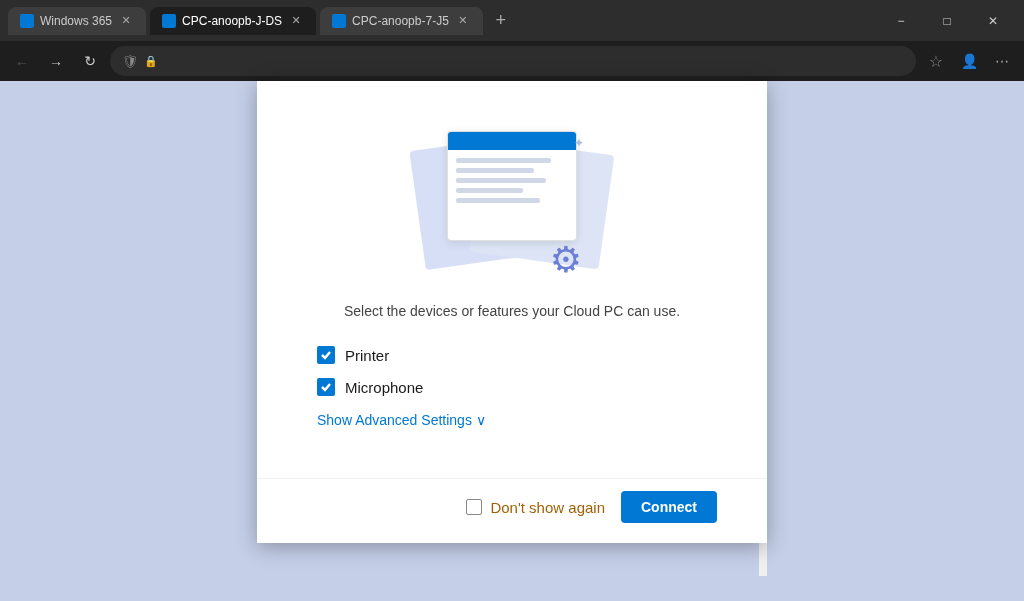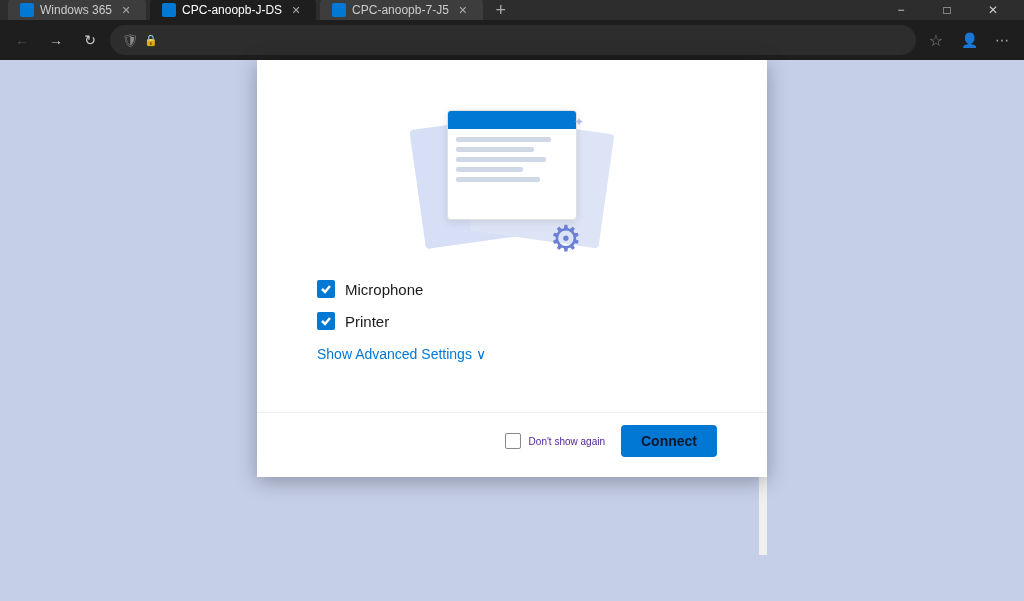--- a/index.html
+++ b/index.html
@@ -17,21 +17,21 @@
       width: 100%;
       background: #202020;
       display: flex;
       flex-direction: column;
     }
 
     .tab-bar {
       display: flex;
       align-items: center;
       background: #2d2d2d;
-      height: 20px;
+      height: 41px;
       padding: 0 8px;
       gap: 4px;
     }
 
     .tab {
       display: flex;
       align-items: center;
       height: 28px;
       padding: 0 12px;
       border-radius: 8px 8px 0 0;
@@ -417,27 +417,27 @@
     .dont-show-checkbox {
       width: 16px;
       height: 16px;
       border: 1.5px solid #888;
       border-radius: 2px;
       background: #fff;
       flex-shrink: 0;
     }
 
     .dont-show-text {
-      font-size: 10px;
-      color: #4c1d95;
+      font-size: 15px;
+      color: #a16207;
     }
 
     .connect-btn {
       background: #0078d4;
-      color: #0f172a;
+      color: #ffffff;
       border: none;
       border-radius: 4px;
       padding: 8px 20px;
       font-size: 14px;
       font-weight: 600;
       cursor: pointer;
       min-width: 80px;
     }
 
     
@@ -535,41 +535,42 @@
             <div class="ill-line"></div>
             <div class="ill-line"></div>
             <div class="ill-line"></div>
           </div>
         </div>
         <div class="ill-sparkle">✦</div>
         <div class="ill-gear">⚙</div>
       </div>
 
 
+      <p class="modal-subtitle">Select the devices or features your Cloud PC can use.</p>
 
       <div class="checkboxes">
+
+        <div class="checkbox-item">
+          <div class="checkbox-box">
+            <svg viewBox="0 0 12 12">
+              <polyline points="2,6 5,9 10,3"></polyline>
+            </svg>
+          </div>
+          <span class="checkbox-label">Printer</span>
+        </div>
 
         <div class="checkbox-item">
           <div class="checkbox-box">
             <svg viewBox="0 0 12 12">
               <polyline points="2,6 5,9 10,3"></polyline>
             </svg>
           </div>
           <span class="checkbox-label">Microphone</span>
         </div>
 
-        <div class="checkbox-item">
-          <div class="checkbox-box">
-            <svg viewBox="0 0 12 12">
-              <polyline points="2,6 5,9 10,3"></polyline>
-            </svg>
-          </div>
-          <span class="checkbox-label">Printer</span>
-        </div>
-
 
       </div>
 
       <a class="advanced-link">
         <span>Show Advanced Settings</span>
         <span>∨</span>
       </a>
 
     </div>
 

